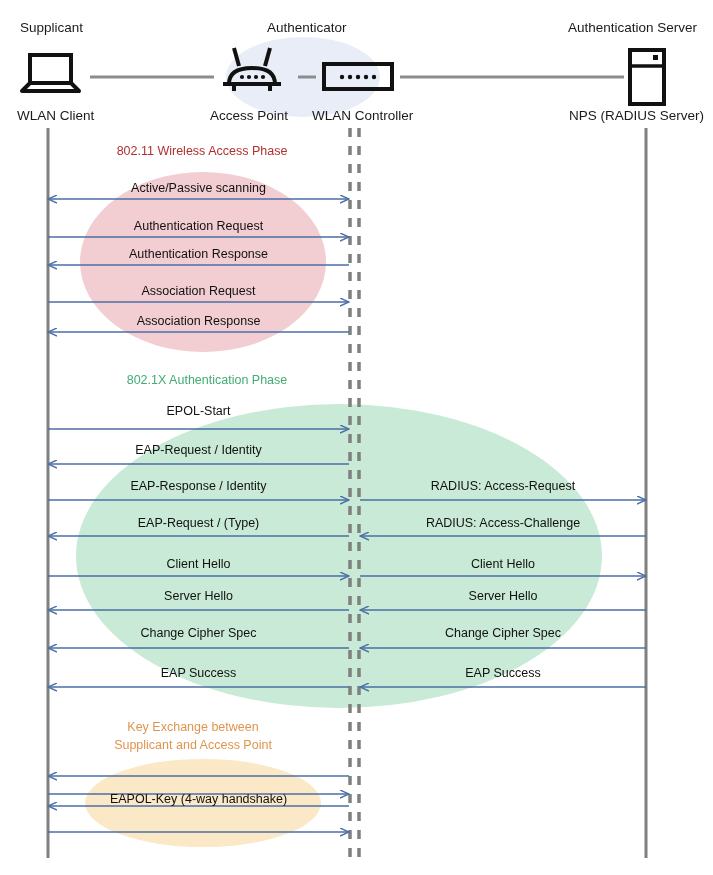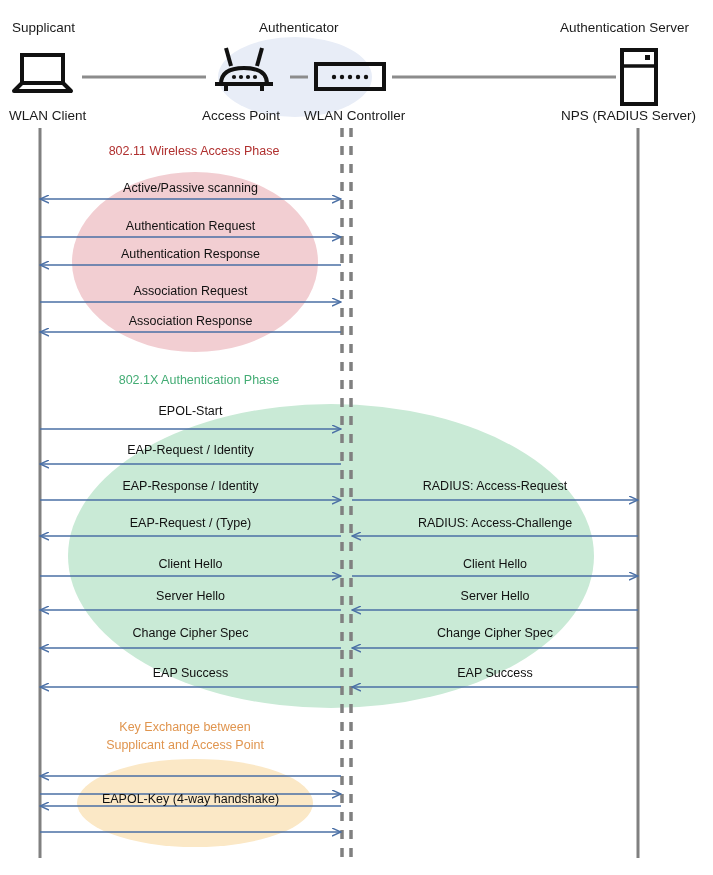--- a/index.html
+++ b/index.html
@@ -11,20 +11,21 @@
     width: 713px;
     height: 875px;
     font-family: "Liberation Sans", sans-serif;
     overflow: hidden;
     position: relative;
   }
   #diagram-root {
     position: relative;
     width: 702px;
     height: 875px;
+    margin-left: 8px;
   }
   svg#seq-svg {
     position: absolute;
     top: 0; left: 0;
     width: 713px;
     height: 875px;
     display: block;
   }
   .actor-title {
     font-family: "Liberation Sans", sans-serif;

